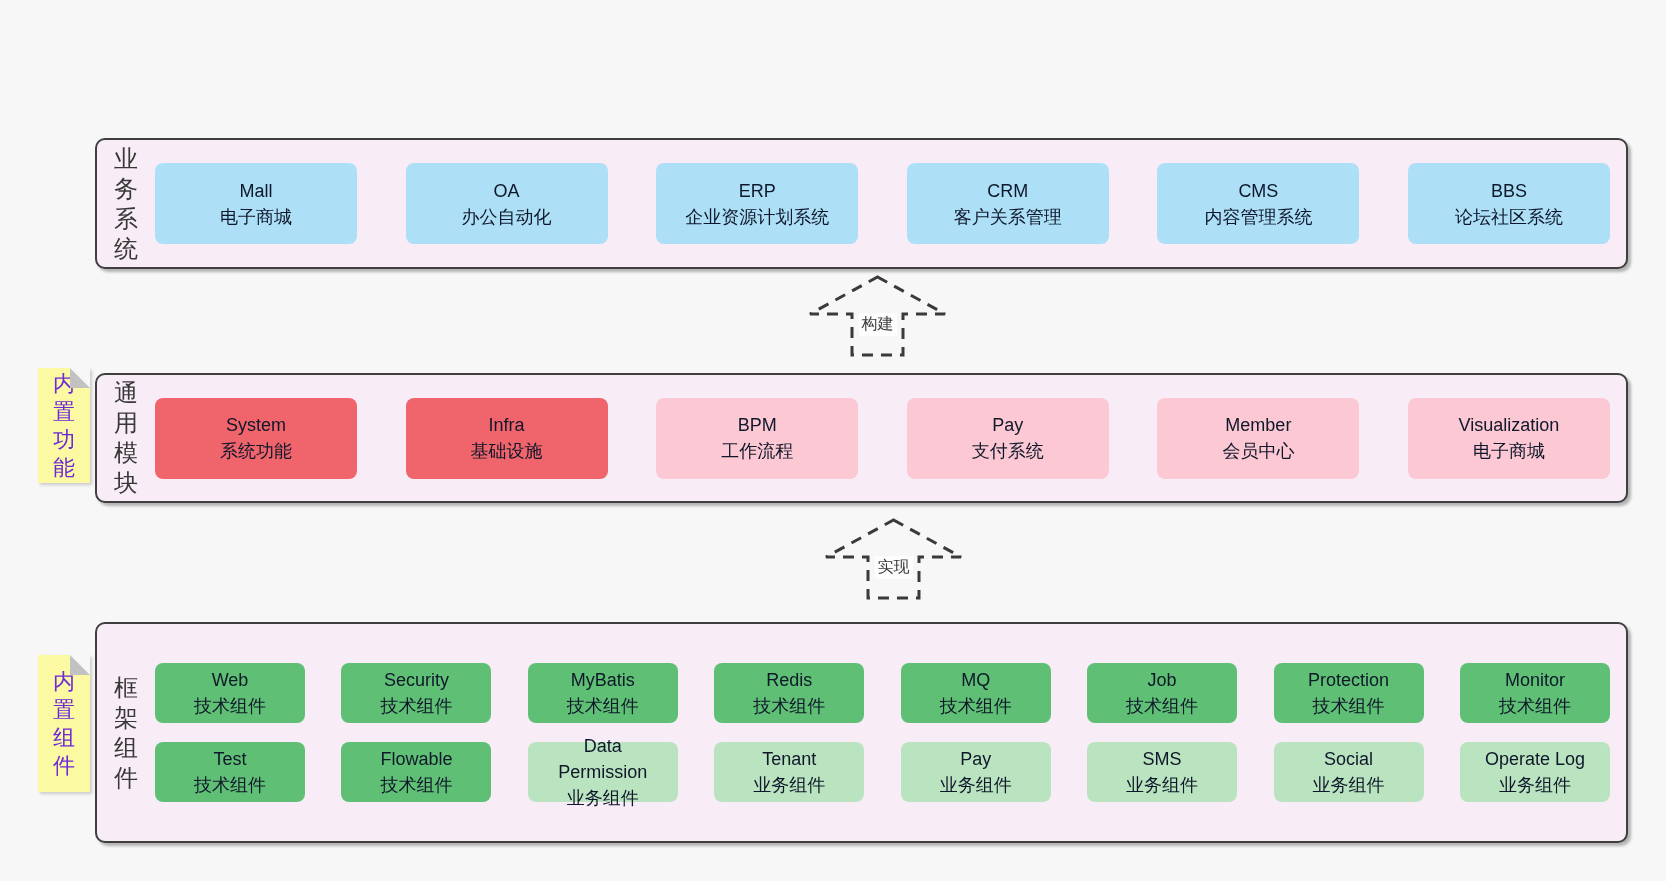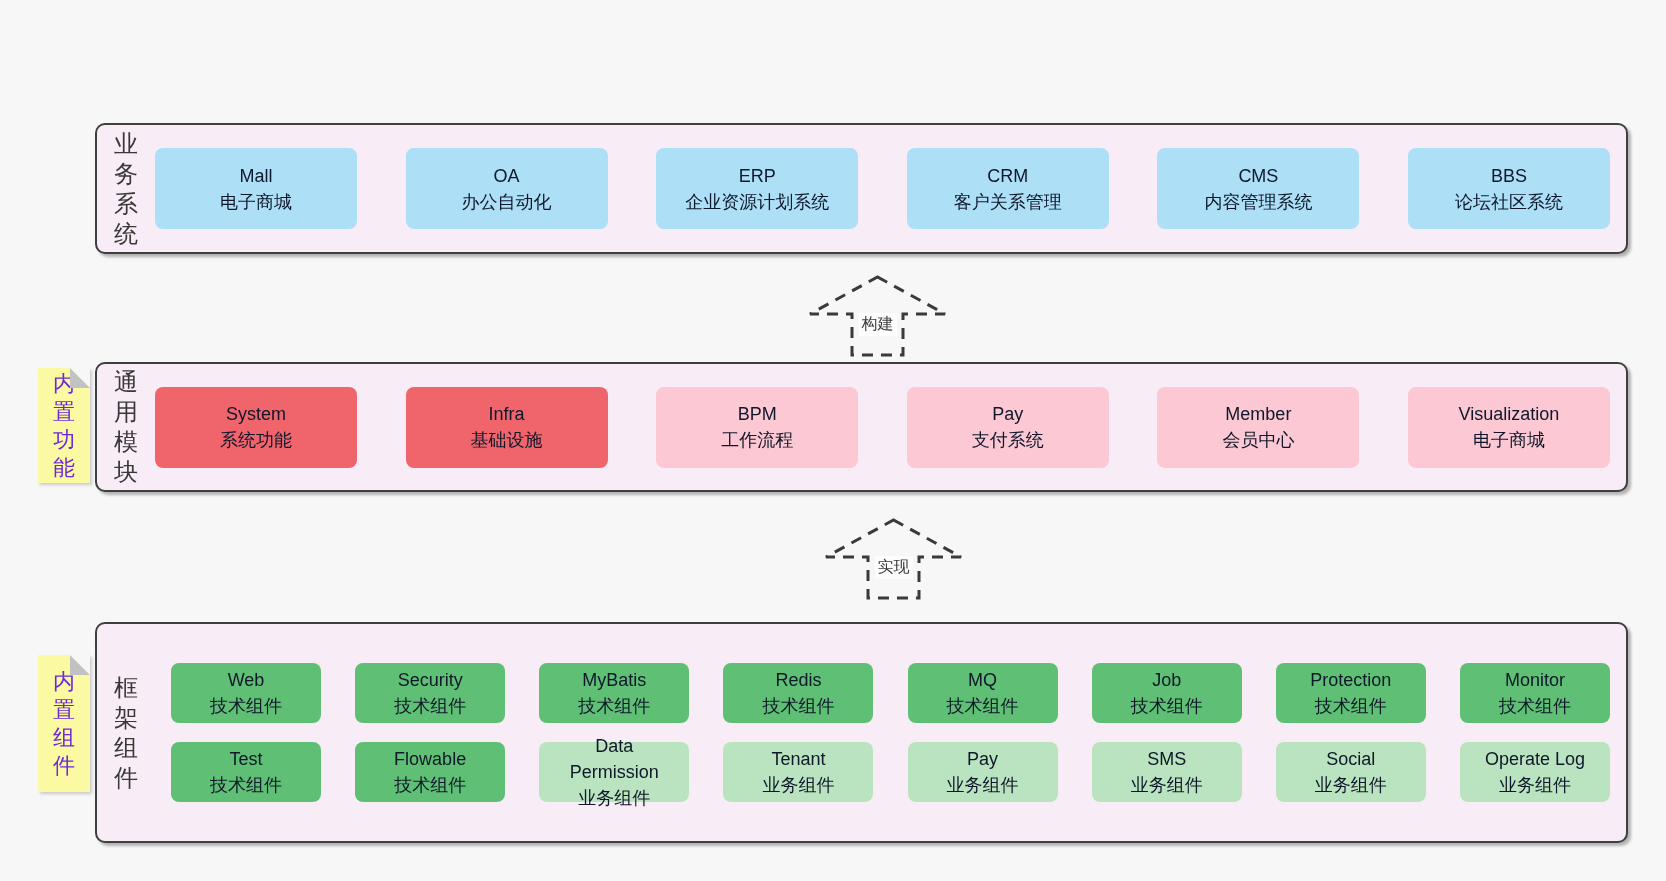--- a/index.html
+++ b/index.html
@@ -10,23 +10,23 @@
     color:var(--text,#3d3d3d);
   }
   .band {
     position:absolute; left:95px; width:1533px; box-sizing:border-box;
     background:var(--band-bg,#f8edf6);
     border:2px solid var(--band-border,#3f3f3f);
     border-radius:10px;
     box-shadow:3px 3px 3px rgba(0,0,0,0.28);
     display:flex;
   }
-  .band-1 { top:123px; height:131px; }
-  .band-2 { top:362px; height:130px; }
-  .band-3 { top:622px; height:221px;gap:16px; }
+  .band-1 { top:138px; height:131px; }
+  .band-2 { top:373px; height:130px; }
+  .band-3 { top:622px; height:221px; }
   .band-label {
     flex:0 0 58px; display:flex; align-items:center; justify-content:center;
   }
   .band-label .vtext {
     display:block; width:28px; font-size:24px; line-height:30px;
     text-align:center; word-break:break-all; color:#383838;
   }
   .band-body {
     flex:1; display:flex; align-items:center; justify-content:space-between;
     padding-right:16px;

